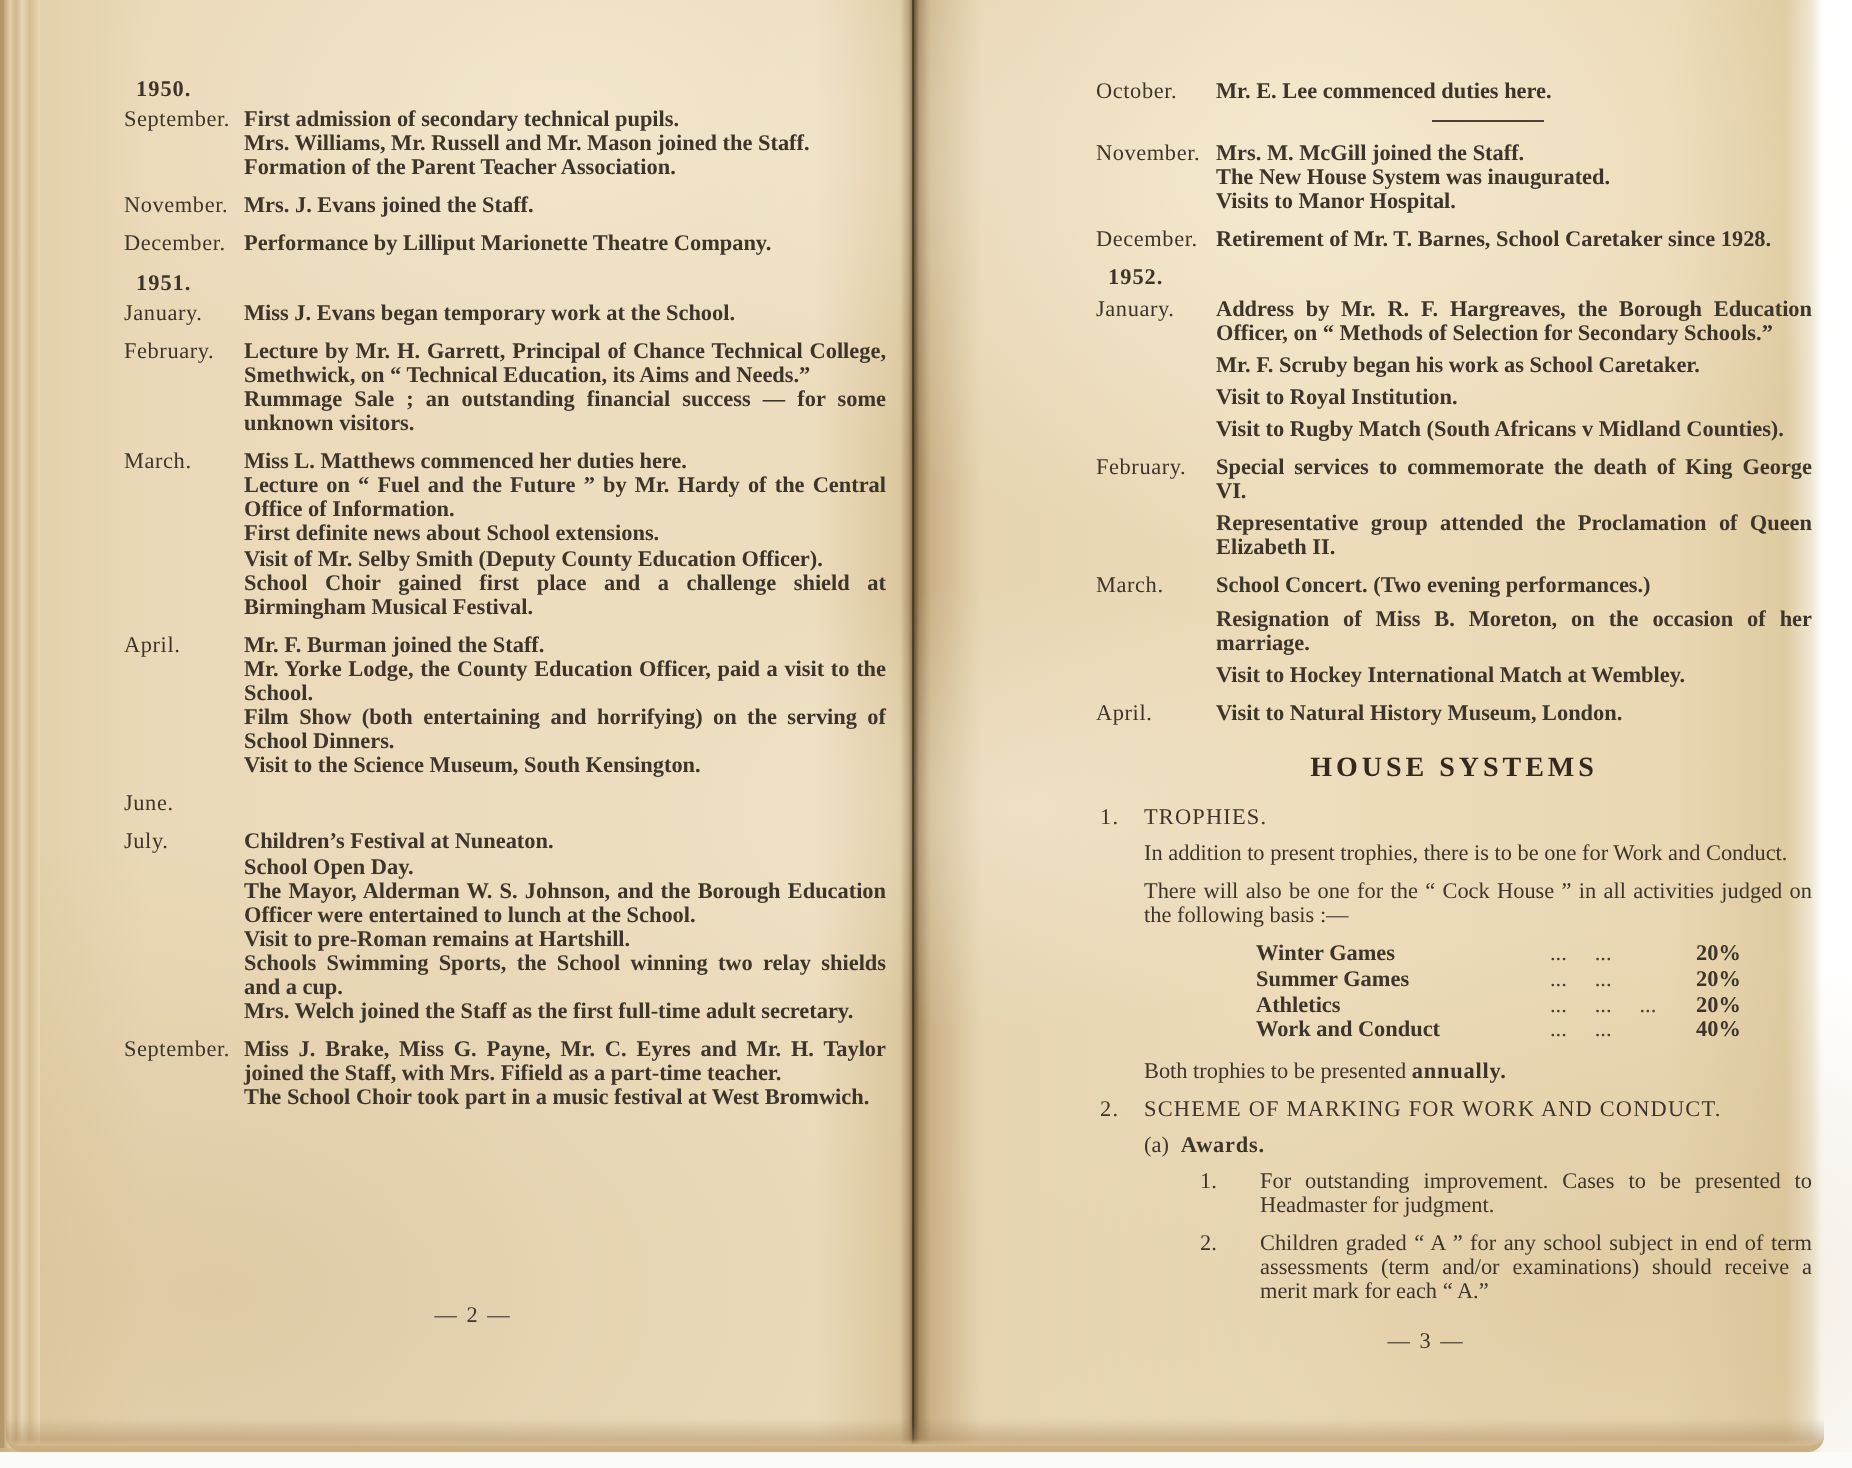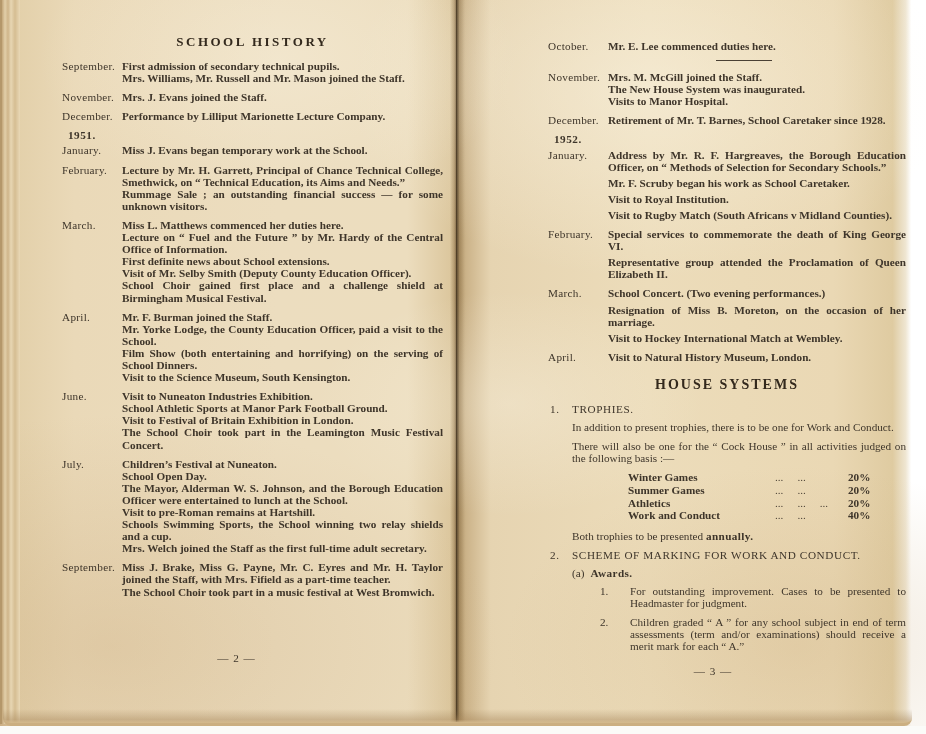--- a/index.html
+++ b/index.html
@@ -91,39 +91,40 @@
   .page.right .pageno{top:665px;}
 </style>
 </head>
 <body>
 
 <div class="scan">
 
   <div class="left-edge"></div>
 
   <div class="page left">
-    <h1 class="title">SCHOOL HISTORY</h1>
     <div class="blocks">
+        <div class="year">1950.</div>
         <div class="entry">
           <div class="date">September.</div>
           <div class="lines">
             <p class="line">First admission of secondary technical pupils.</p>
             <p class="line">Mrs. Williams, Mr. Russell and Mr. Mason joined the Staff.</p>
+            <p class="line">Formation of the Parent Teacher Association.</p>
           </div>
         </div>
         <div class="entry">
           <div class="date">November.</div>
           <div class="lines">
             <p class="line">Mrs. J. Evans joined the Staff.</p>
           </div>
         </div>
         <div class="entry">
           <div class="date">December.</div>
           <div class="lines">
-            <p class="line">Performance by Lilliput Marionette Lecture Company.</p>
+            <p class="line">Performance by Lilliput Marionette Theatre Company.</p>
           </div>
         </div>
         <div class="year">1951.</div>
         <div class="entry">
           <div class="date">January.</div>
           <div class="lines">
             <p class="line">Miss J. Evans began temporary work at the School.</p>
           </div>
         </div>
         <div class="entry">
@@ -147,26 +148,20 @@
           <div class="date">April.</div>
           <div class="lines">
             <p class="line">Mr. F. Burman joined the Staff.</p>
             <p class="line">Mr. Yorke Lodge, the County Education Officer, paid a visit to the School.</p>
             <p class="line">Film Show (both entertaining and horrifying) on the serving of School Dinners.</p>
             <p class="line">Visit to the Science Museum, South Kensington.</p>
           </div>
         </div>
         <div class="entry">
           <div class="date">June.</div>
-          <div class="lines">
-            <p class="line">Visit to Nuneaton Industries Exhibition.</p>
-            <p class="line">School Athletic Sports at Manor Park Football Ground.</p>
-            <p class="line">Visit to Festival of Britain Exhibition in London.</p>
-            <p class="line">The School Choir took part in the Leamington Music Festival Concert.</p>
-          </div>
         </div>
         <div class="entry">
           <div class="date">July.</div>
           <div class="lines">
             <p class="line">Children’s Festival at Nuneaton.</p>
             <p class="line">School Open Day.</p>
             <p class="line">The Mayor, Alderman W. S. Johnson, and the Borough Education Officer were entertained to lunch at the School.</p>
             <p class="line">Visit to pre-Roman remains at Hartshill.</p>
             <p class="line">Schools Swimming Sports, the School winning two relay shields and a cup.</p>
             <p class="line">Mrs. Welch joined the Staff as the first full-time adult secretary.</p>

